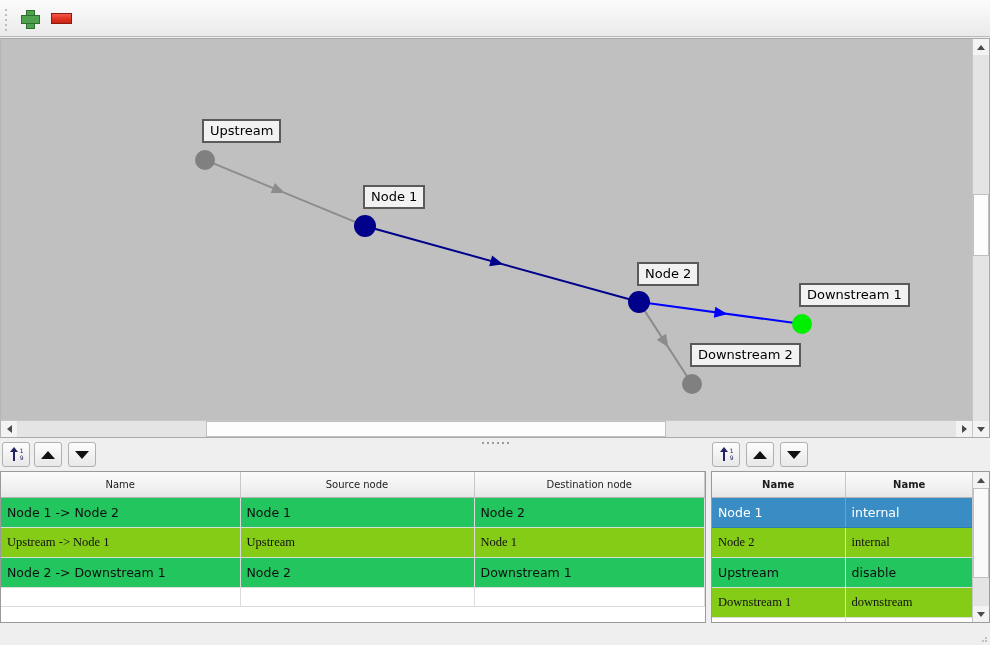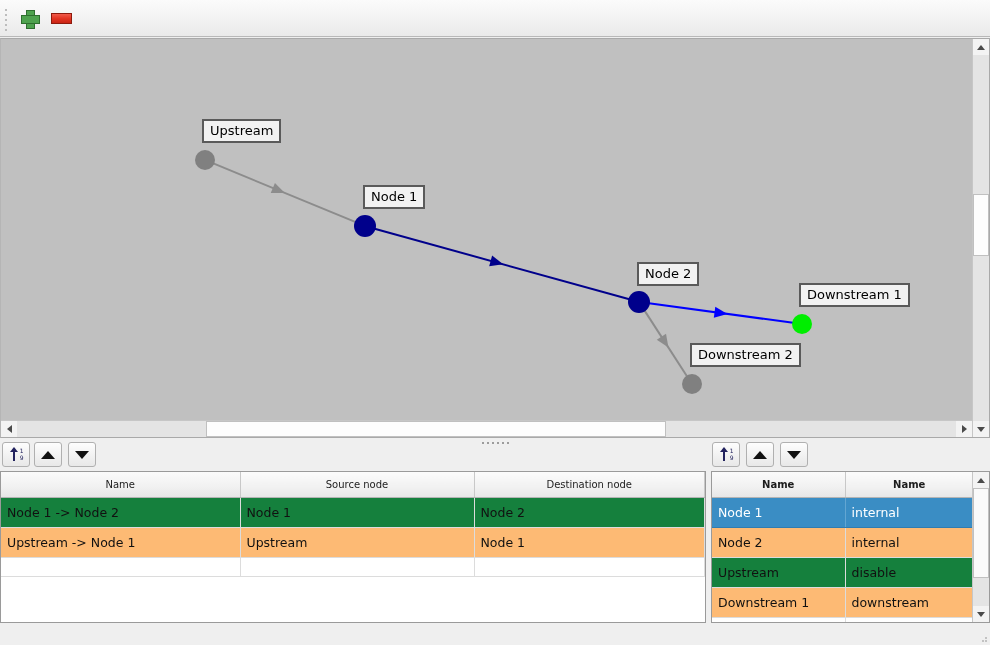--- a/index.html
+++ b/index.html
@@ -154,22 +154,22 @@
     height: 30px;
     padding: 0 6px;
     border-right: 1px solid #dcdcdc;
     border-bottom: 1px solid #dcdcdc;
     font-size: 12.5px;
     color: #111;
     overflow: hidden;
     white-space: nowrap;
     text-overflow: ellipsis;
   }
-  table.grid tr.odd td { background: #15803d; }
-  table.grid tr.even td { background: #fdba74; }
+  table.grid tr.odd td { background: #22c55e; }
+  table.grid tr.even td { background: #84cc16; font-family: Liberation Serif, serif; }
   table.grid tr.sel td { background: #3a8dc4; color: #ffffff; border-right-color: #63a6d2; border-bottom-color: #2f7cb0; }
   table.grid tr.empty td { height: 19px; background: #ffffff; border-right-color: #dcdcdc; }
 
   .pane-vsb {
     position: absolute; right: 0; top: 0; bottom: 0; width: 17px;
     background: #f0f0f0; border-left: 1px solid #c6c6c6;
   }
   .corner-grip { position: absolute; right: 3px; bottom: 3px; width: 6px; height: 6px; }
   .corner-grip i { position: absolute; width: 2px; height: 2px; background: #c2c2c2; }
 </style>
@@ -287,20 +287,25 @@
           <tr class="odd">
             <td>Node 1 -&gt; Node 2</td>
             <td>Node 1</td>
             <td>Node 2</td>
           </tr>
           <tr class="even">
             <td>Upstream -&gt; Node 1</td>
             <td>Upstream</td>
             <td>Node 1</td>
           </tr>
+          <tr class="odd">
+            <td>Node 2 -&gt; Downstream 1</td>
+            <td>Node 2</td>
+            <td>Downstream 1</td>
+          </tr>
           <tr class="empty">
             <td></td>
             <td></td>
             <td></td>
           </tr>
         </tbody>
     </table>
   </div>
 
   <div class="pane-toolbar" style="left:710px;top:442px;width:280px;">

